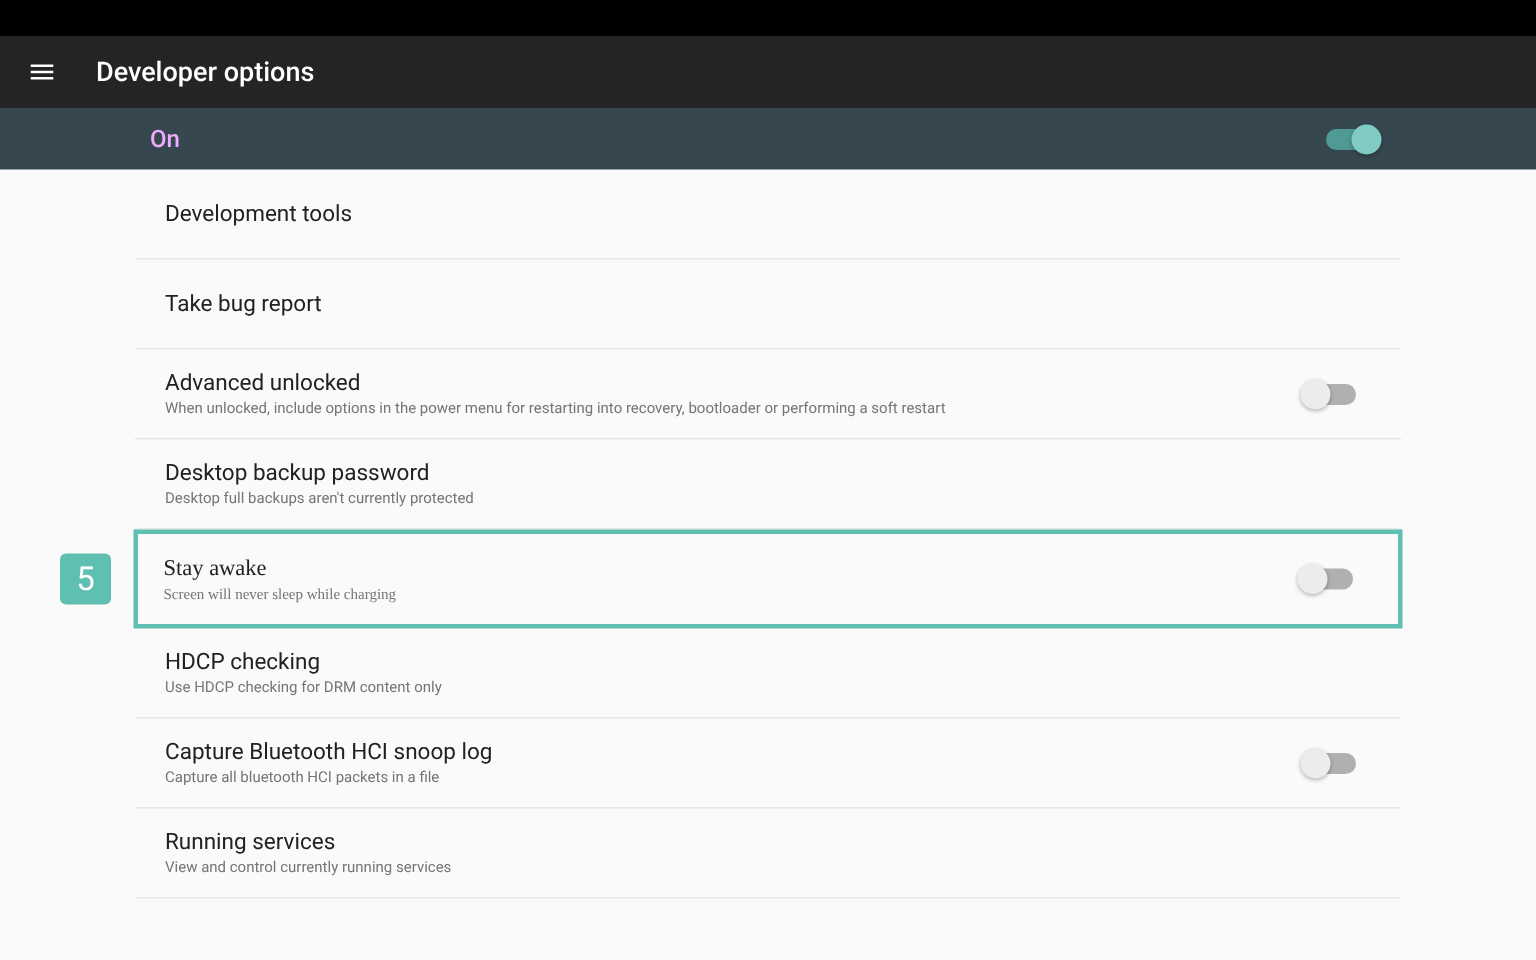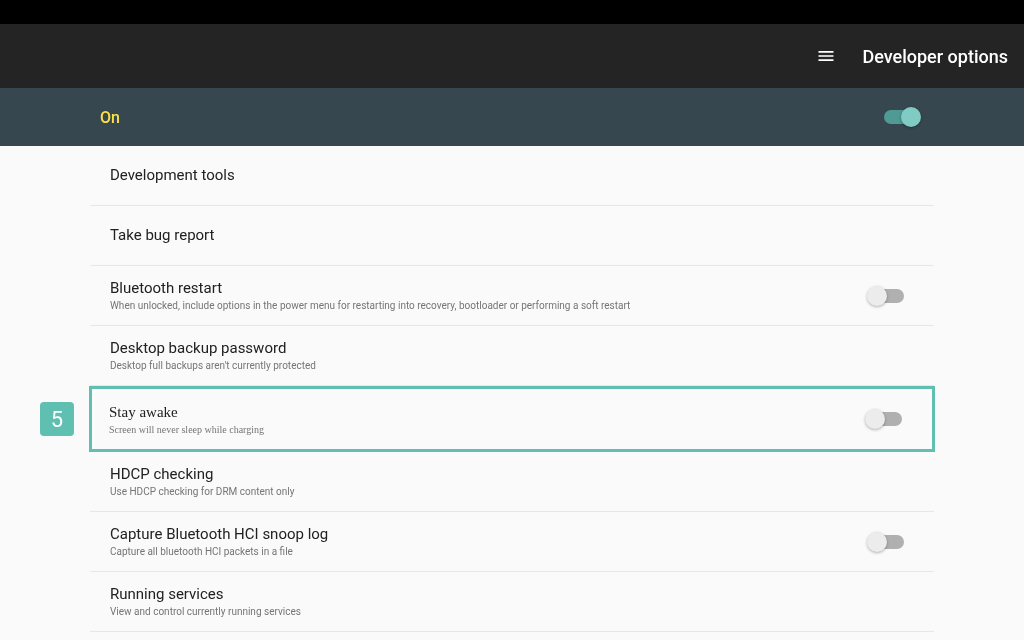--- a/index.html
+++ b/index.html
@@ -8,51 +8,50 @@
       background: #fafafa;
       width: 1024px;
       height: 640px;
       overflow: hidden;
     }
     .status-bar {
       height: 24px;
       background: #000;
     }
     .app-bar {
-      height: 64px;
+      height: 48px;
       background: #242424;
       display: flex;
       align-items: center;
       padding: 0 16px;
       color: #fff;
-      justify-content: flex-end;
     }
     .menu-icon {
       width: 24px;
       height: 24px;
       margin-right: 24px;
       display: flex;
       align-items: center;
       justify-content: center;
       cursor: pointer;
     }
     .menu-icon svg { width: 20px; height: 20px; fill: #fff; }
     .app-title {
       font-size: 18px;
       font-weight: 500;
       color: #fff;
     }
     .master-toggle {
-      height: 58px;
+      height: 41px;
       background: #36474f;
       display: flex;
       align-items: center;
       padding-left: 100px;
       padding-right: 106px;
-      color: #fde047;
+      color: #f0abfc;
     }
     .master-toggle-label {
       flex: 1;
       font-size: 16px;
       font-weight: 500;
     }
     .master-toggle .switch { margin-right: 0; }
     .content {
       position: relative;
       padding-left: 90px;
@@ -155,21 +154,21 @@
         <div class="row-title">Development tools</div>
       </div>
     </div>
     <div class="row">
       <div class="row-text">
         <div class="row-title">Take bug report</div>
       </div>
     </div>
     <div class="row">
       <div class="row-text">
-        <div class="row-title">Bluetooth restart</div>
+        <div class="row-title">Advanced unlocked</div>
         <div class="row-sub">When unlocked, include options in the power menu for restarting into recovery, bootloader or performing a soft restart</div>
       </div>
       <div class="switch off">
         <div class="switch-knob"></div>
       </div>
     </div>
     <div class="row">
       <div class="row-text">
         <div class="row-title">Desktop backup password</div>
         <div class="row-sub">Desktop full backups aren't currently protected</div>

